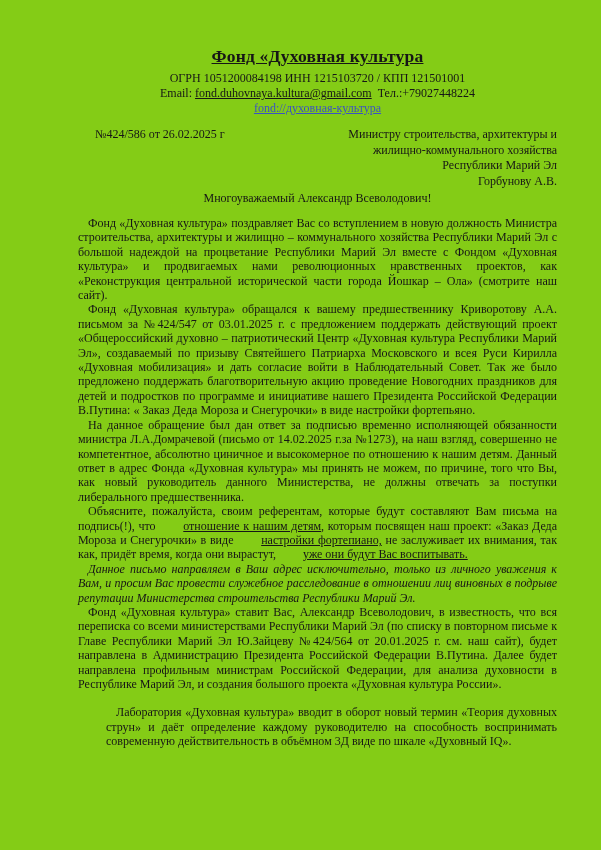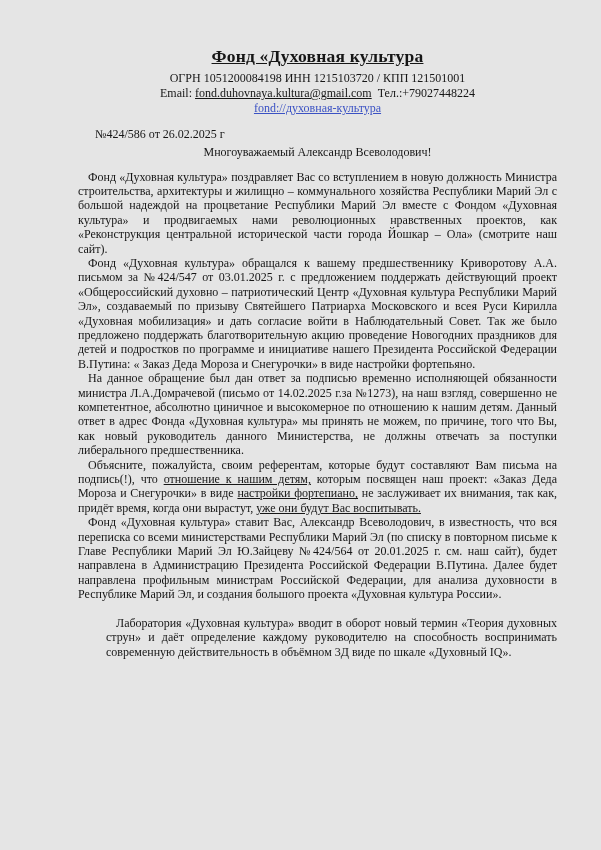--- a/index.html
+++ b/index.html
@@ -1,21 +1,21 @@
 <!DOCTYPE html>
 <html lang="ru"><head>
 <meta charset="utf-8">
 <style>
   html,body{margin:0;padding:0;background:#ffffff;}
   .page{
     position:relative;
     width:601px;height:850px;
     box-sizing:border-box;
     padding:46px 44px 0 78px;
-    background:#e5e5e5;
+    background:#84cc16;
     font-family:"Liberation Serif","DejaVu Serif",serif;
     color:#161616;
     overflow:hidden;
   }
   .letterhead{text-align:center;}
   .org-title{
     margin:0 0 4px 0;
     font-size:17.5px;
     font-weight:bold;
     text-decoration:underline;
@@ -39,21 +39,21 @@
   .doc-body{
     margin-top:10px;
     font-size:12px;
     line-height:14.4px;
     text-align:justify;
   }
   .doc-body p.para{margin:0;text-indent:10px;}
   .doc-body p.gap{margin-top:14px;margin-left:28px;}
   .b{font-weight:normal;}
   .i{font-style:italic;}
-  .u{text-decoration:underline;}
+  .u{text-decoration:underline;margin-left:24px;}
 </style>
 </head>
 <body>
 
 <div class="page">
 
   <header class="letterhead">
     <h1 class="org-title">Фонд «Духовная культура</h1>
     <div class="info">ОГРН 1051200084198 ИНН 1215103720 / КПП 121501001</div>
     <div class="info">
@@ -61,26 +61,33 @@
       <a class="email-link">fond.duhovnaya.kultura@gmail.com</a>
       <span>&nbsp;<span>Тел.:+79027448224</span></span>
     </div>
     <div class="info">
       <a class="site-link" style="color: rgb(59, 82, 196);">fond://духовная-культура</a>
     </div>
   </header>
 
   <div class="ref-row">
     <div class="ref-number">№424/586 от 26.02.2025 г</div>
+    <div class="addressee">
+        <div>Министру строительства, архитектуры и</div>
+        <div>жилищно-коммунального хозяйства</div>
+        <div>Республики Марий Эл</div>
+        <div>Горбунову А.В.</div>
+      </div>
   </div>
 
   <div class="salutation">Многоуважаемый Александр Всеволодович!</div>
 
   <div class="doc-body">
       <p class="para"><span>Фонд «Духовная культура» поздравляет Вас со вступлением в новую должность Министра строительства, архитектуры и жилищно – коммунального хозяйства Республики Марий Эл с большой надеждой на процветание Республики Марий Эл вместе с Фондом «Духовная культура» и продвигаемых нами революционных нравственных проектов, как </span><span class="b">«Реконструкция центральной  исторической части города Йошкар – Ола»</span><span> (смотрите наш сайт).</span></p>
       <p class="para"><span>Фонд «Духовная культура» обращался к вашему предшественнику Криворотову А.А. письмом за №424/547 от 03.01.2025 г. с предложением поддержать действующий проект </span><span class="b">«Общероссийский духовно – патриотический Центр «Духовная культура Республики Марий Эл»,</span><span> создаваемый по призыву Святейшего Патриарха Московского и всея Руси Кирилла </span><span class="b">«Духовная мобилизация»</span><span>  и дать согласие войти в </span><span class="b">Наблюдательный Совет.</span><span> Так же было предложено поддержать благотворительную акцию проведение Новогодних праздников для детей и подростков по программе и инициативе нашего Президента Российской Федерации В.Путина: </span><span class="b">« Заказ Деда Мороза и Снегурочки»</span><span> в виде настройки фортепьяно.</span></p>
       <p class="para"><span>На данное обращение был дан ответ за подписью временно исполняющей обязанности министра Л.А.Домрачевой (письмо от 14.02.2025 г.за №1273), на наш взгляд,  совершенно не компетентное,  абсолютно  циничное и высокомерное по отношению к нашим детям. Данный ответ в адрес Фонда «Духовная культура» мы принять не можем, по причине, того  что Вы, как новый руководитель данного Министерства, не должны отвечать за поступки либерального предшественника.</span></p>
       <p class="para"><span>Объясните, пожалуйста, своим референтам, которые будут составляют Вам письма </span><span class="b">на подпись(!)</span><span>, что </span><span class="u">отношение к нашим детям,</span><span> которым посвящен наш проект:  </span><span class="b">«Заказ Деда Мороза и Снегурочки»</span><span> в виде </span><span class="u">настройки фортепиано,</span><span> не заслуживает их внимания, так как, придёт время, когда они вырастут, </span><span class="b u">уже они будут Вас  воспитывать.</span></p>
+      <p class="para"><span class="b i">Данное письмо направляем в Ваш адрес исключительно, только из личного уважения к Вам, и просим Вас провести служебное расследование в отношении лиц виновных в подрыве репутации Министерства строительства Республики Марий Эл.</span></p>
       <p class="para"><span>Фонд «Духовная культура» ставит Вас, Александр Всеволодович, в известность, что вся переписка со всеми министерствами Республики Марий Эл (по списку в </span><span class="b">повторном</span><span> письме к Главе Республики Марий Эл Ю.Зайцеву №424/564 от 20.01.2025 г. см. наш сайт), будет направлена в Администрацию Президента Российской Федерации В.Путина. Далее будет направлена профильным министрам Российской Федерации, для анализа духовности в Республике Марий Эл, и создания большого </span><span class="b">проекта «Духовная культура России».</span></p>
       <p class="para gap"><span class="b">Лаборатория «Духовная культура»</span><span> вводит в оборот новый термин </span><span class="b">«Теория духовных струн»</span><span> и даёт определение каждому руководителю на способность воспринимать современную действительность в объёмном 3Д виде по шкале </span><span class="b">«Духовный IQ».</span></p>
     </div>
 
 </div>
 
 </body></html>

